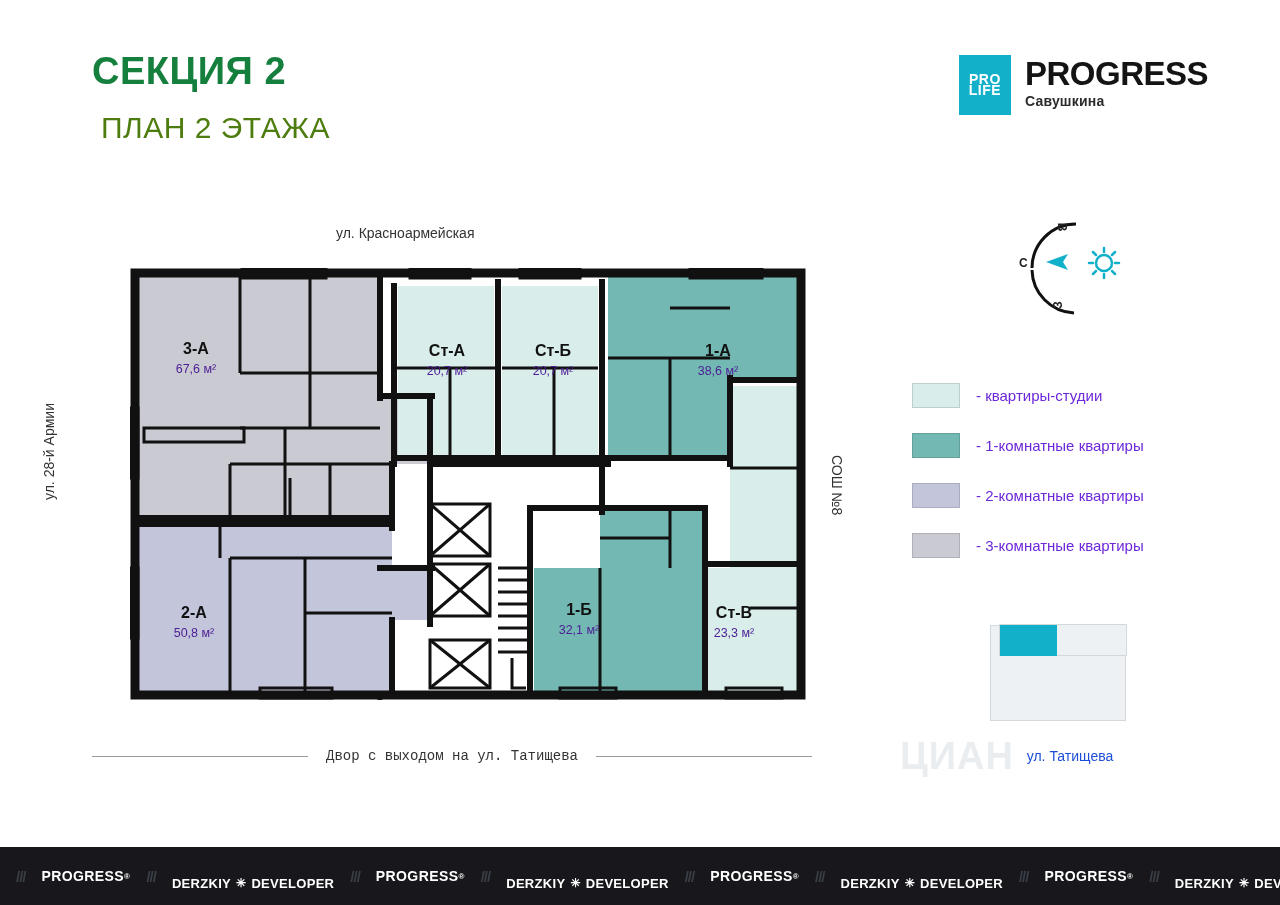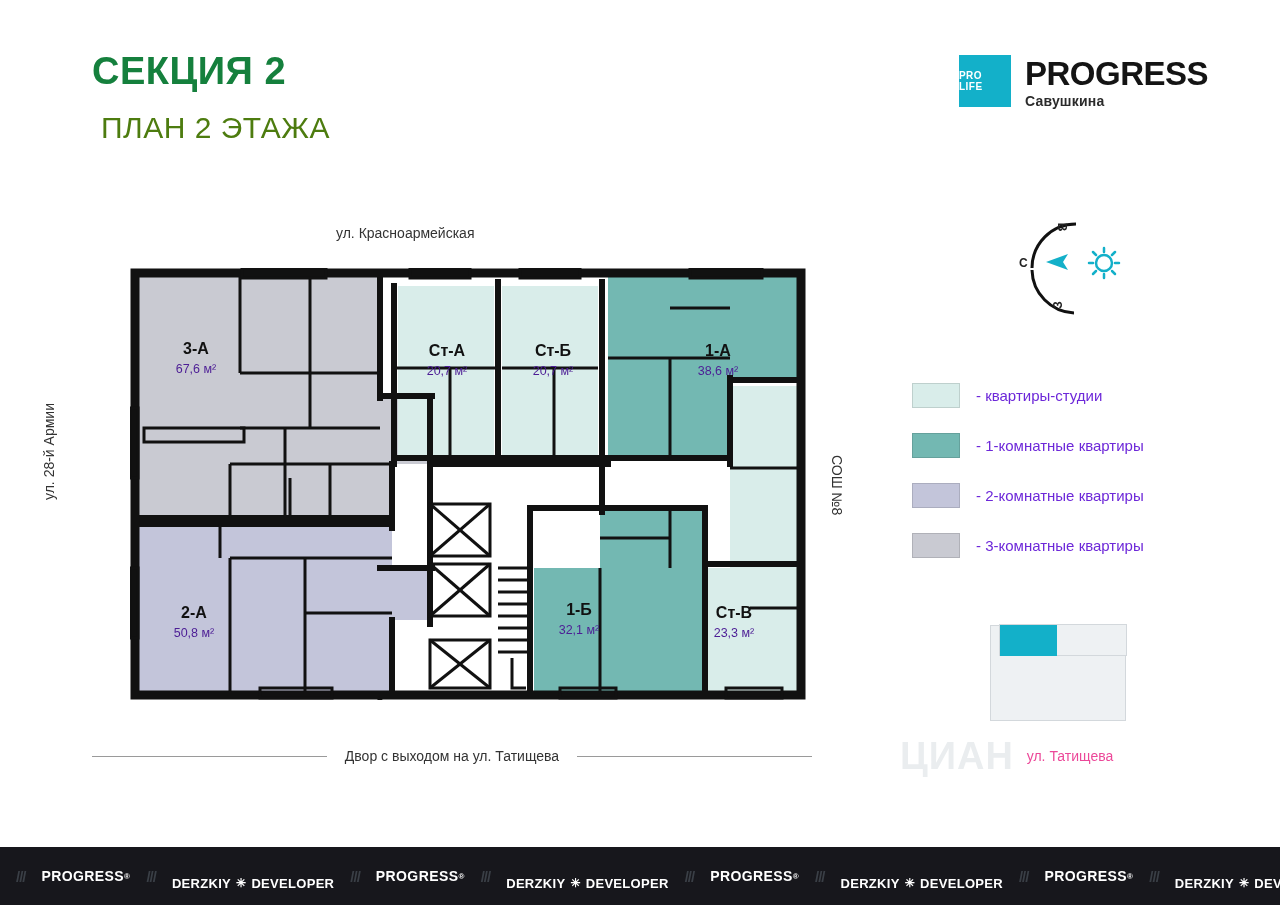--- a/index.html
+++ b/index.html
@@ -19,23 +19,23 @@
     font-size: 38px; font-weight: bold; letter-spacing: 0.5px; margin: 0 0 18px 0;
     color: #15803d;
   }
   .floor-title {
     font-size: 30px; font-weight: normal; letter-spacing: 0.5px; margin: 9px;
     color: #4d7c0f;
   }
 
   .brand { position: absolute; right: 72px; top: 55px; display: flex; align-items: flex-start; }
   .brand-mark {
-    width: 52px; height: 52px; background: #13b0c9; color: #ffffff;
-    display: flex; flex-direction: column; justify-content: center;
-    font-size: 10px; font-weight: bold; line-height: 11px; letter-spacing: 0.5px;
+    width: 52px; height: 60px; background: #13b0c9; color: #ffffff;
+    display: flex; flex-direction: column; align-items: center; justify-content: center;
+    font-size: 14px; font-weight: bold; line-height: 11px; letter-spacing: 0.5px;
   }
   .brand-text { margin-left: 14px; margin-top: 2px; }
   .brand-name { font-size: 33px; font-weight: bold; letter-spacing: -0.5px; line-height: 33px; color: #141414; }
   .brand-sub { font-size: 14px; font-weight: bold; letter-spacing: 0.2px; margin-top: 3px; color: #2b2b2b; }
 
   
   .street-top {
     position: absolute; left: 336px; top: 225px;
     font-size: 14px; color: #333;
   }
@@ -44,21 +44,21 @@
     font-size: 14px; color: #333;
     transform: rotate(-90deg); transform-origin: left top; white-space: nowrap;
   }
   .street-right {
     position: absolute; left: 845px; top: 455px;
     font-size: 14px; color: #333;
     transform: rotate(90deg); transform-origin: left top; white-space: nowrap;
   }
   .street-bottom-wrap {
     position: absolute; left: 92px; top: 748px; width: 720px;
-    display: flex; align-items: center; gap: 18px;
+    display: flex; align-items: center; gap: 18px; font-family: Liberation Mono, monospace;
   }
   .rule { flex: 1; height: 1px; background: #9a9a9a; }
   .street-bottom { font-size: 14px; color: #333; white-space: nowrap; }
 
   
   .plan { position: absolute; left: 130px; top: 268px; width: 676px; height: 432px; }
   .plan svg { display: block; }
 
   .room-label { position: absolute; text-align: center; pointer-events: none; }
   .room-name { font-size: 16px; font-weight: bold; color: #111; line-height: 18px; }
@@ -83,21 +83,21 @@
   .minimap .mm-top {
     position: absolute; left: 9px; top: -1px; width: 128px; height: 32px;
     background: #eef1f3; border: 1px solid #d3d8dc;
   }
   .minimap .mm-active {
     position: absolute; left: 10px; top: 0px; width: 57px; height: 31px;
     background: #13b0c9;
   }
   .minimap-caption {
     position: absolute; left: 990px; top: 748px; width: 160px;
-    text-align: center; font-size: 14px; color: #ec4899;
+    text-align: center; font-size: 14px; color: #1d4ed8;
   }
 
   
   .watermark {
     position: absolute; left: 900px; top: 735px;
     font-size: 38px; font-weight: bold; color: rgba(140,155,165,0.18);
     letter-spacing: 1px; pointer-events: none;
   }
 
   

